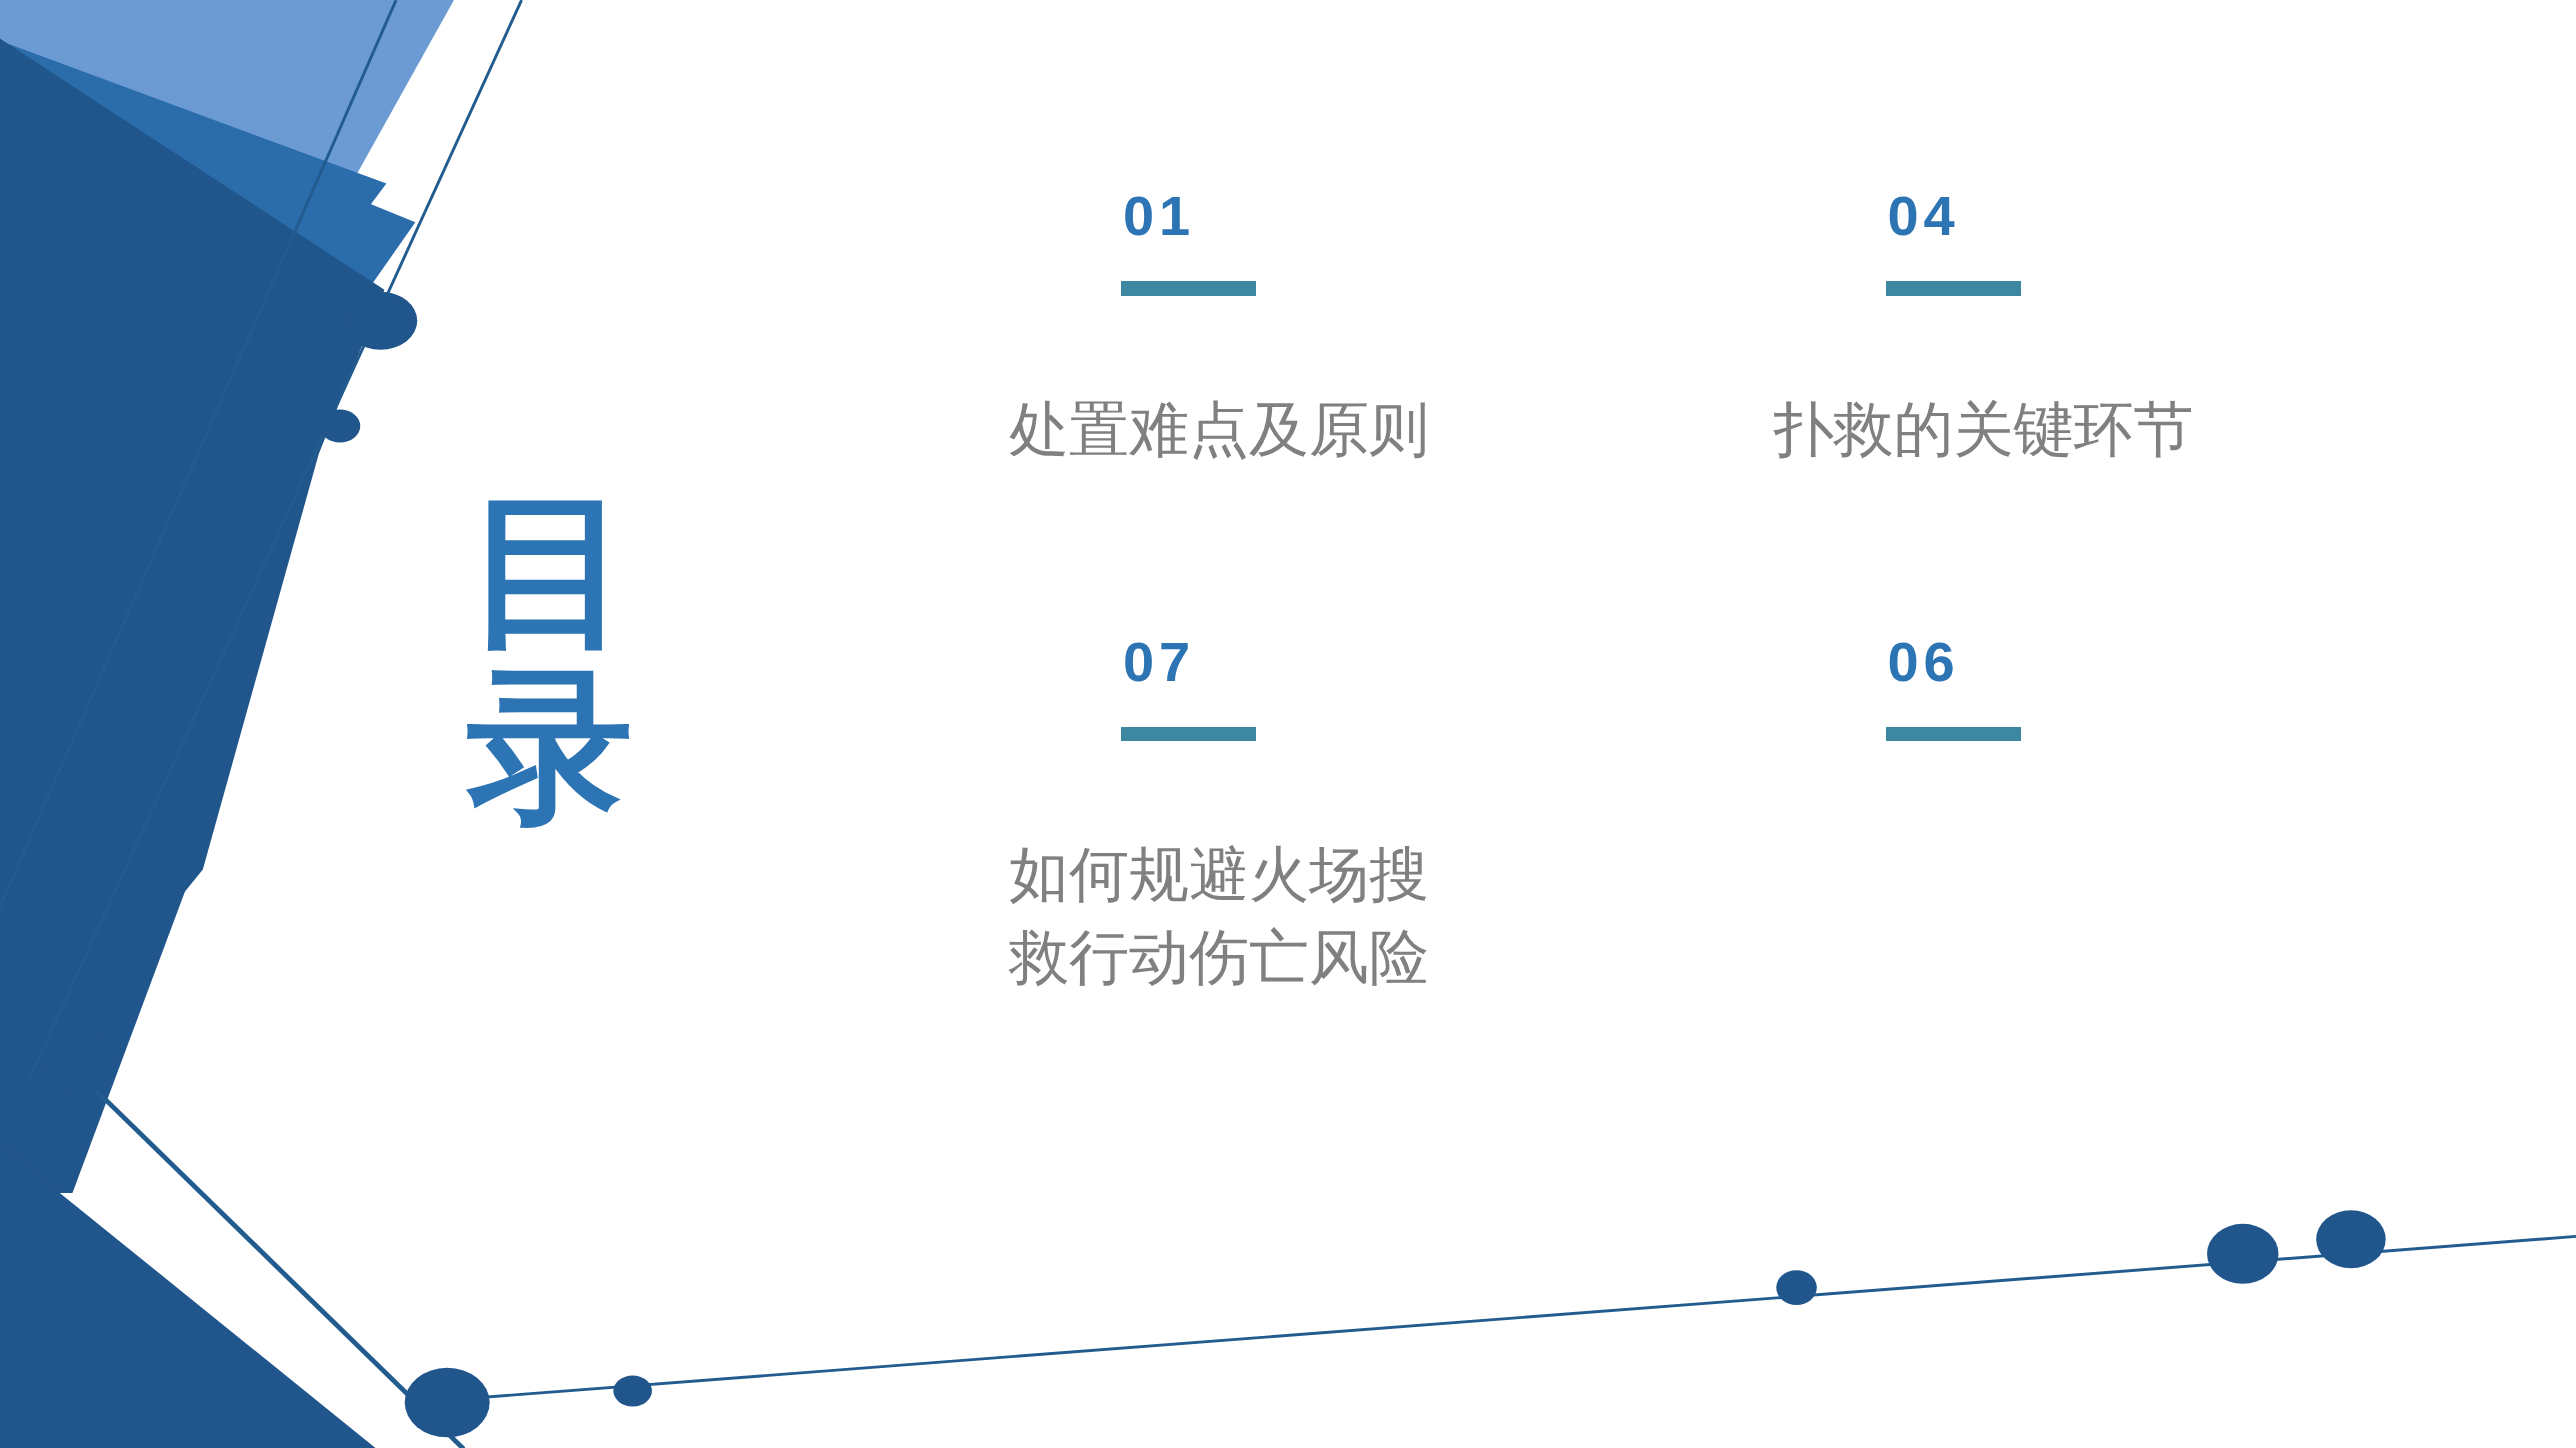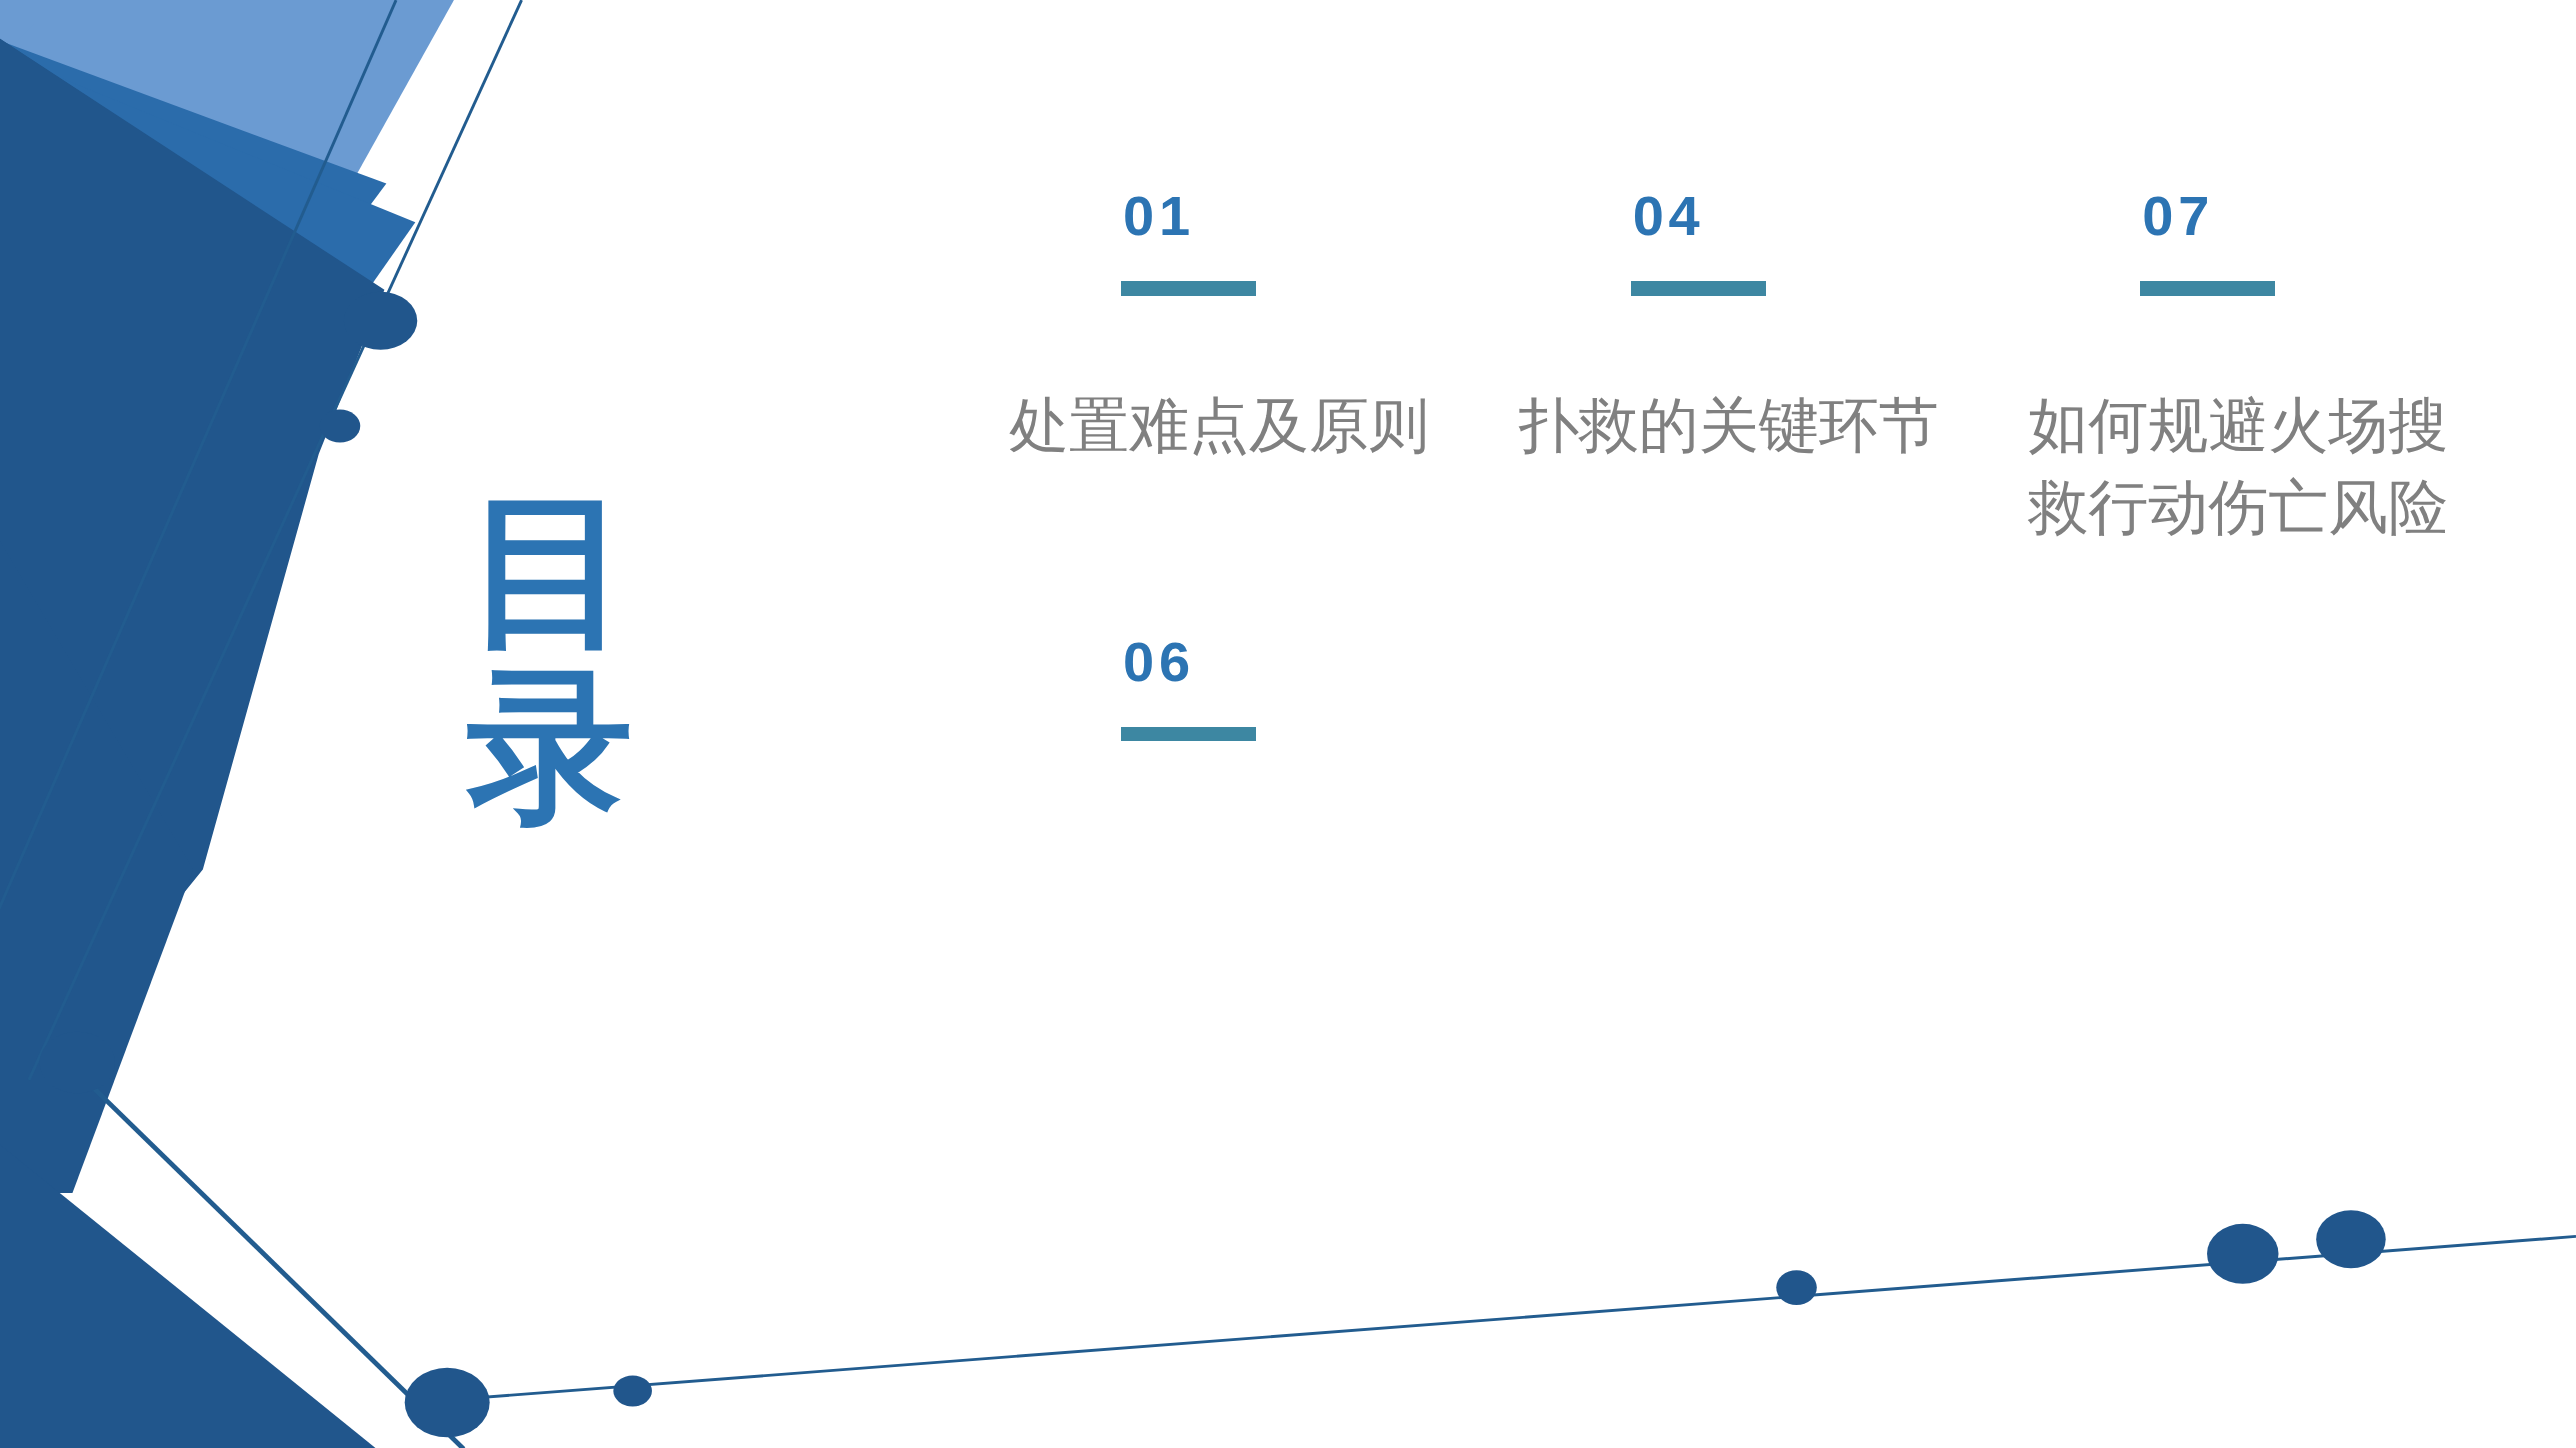--- a/index.html
+++ b/index.html
@@ -41,21 +41,21 @@
   }
 
   
   #toc-grid {
     position: absolute;
     left: 947px;
     top: 188px;
     width: 1507px;
     height: 869px;
     display: grid;
-    grid-template-columns: 1fr 1fr 1fr;
+    grid-template-columns: 1fr 1fr;
     grid-template-rows: 1fr 1fr;
     column-gap: 0px;
     row-gap: 0px;
     gap: 22px;
   }
   .toc-item {
     position: relative;
     display: flex;
     flex-direction: column;
     align-items: flex-start;
@@ -78,21 +78,21 @@
     background: #3d87a2;
     margin-left: 112px;
     margin-bottom: 93px;
   }
   .toc-label {
     color: #808080;
     font-size: 60px;
     line-height: 1.38;
     font-weight: normal;
     white-space: pre-line;
-    font-family: Liberation Mono, monospace;
+    font-family: Liberation Sans, sans-serif;
   }
 </style>
 </head>
 <body>
 
 <div id="slide">
 
   <svg id="deco-svg" viewBox="0 0 2667 1500">
 
     <polygon points="0,0 1915,0 1640,160 0,560" fill="#6b9bd2" transform="translate(0,0) scale(1)" style="display:none"></polygon>

